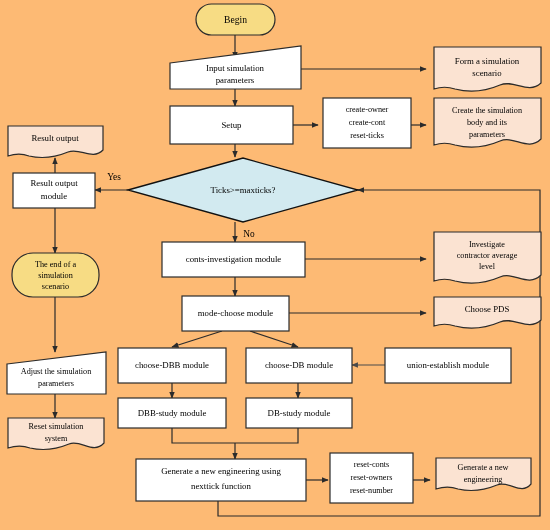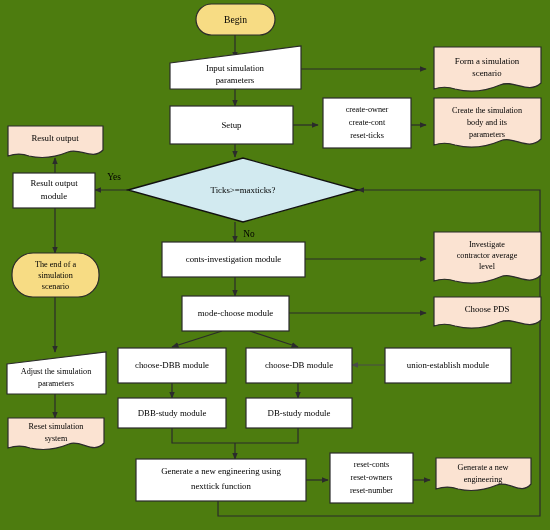--- a/index.html
+++ b/index.html
@@ -8,21 +8,21 @@
     padding: 0;
     background: #ffffff;
   }
   body {
     font-family: "Liberation Serif", "DejaVu Serif", serif;
   }
   #flow-root {
     position: relative;
     width: 550px;
     height: 530px;
-    background: #4d7c0f;
+    background: #fdba74;
     overflow: hidden;
   }
   svg#flow-svg {
     display: block;
     width: 550px;
     height: 530px;
   }
   .shape-process { fill: #ffffff; stroke: #2b2b2b; stroke-width: 1.2; }
   .shape-terminator { fill: #f7dc84; stroke: #2b2b2b; stroke-width: 1.2; }
   .shape-decision { fill: #d2eaf0; stroke: #111111; stroke-width: 1.3; }

